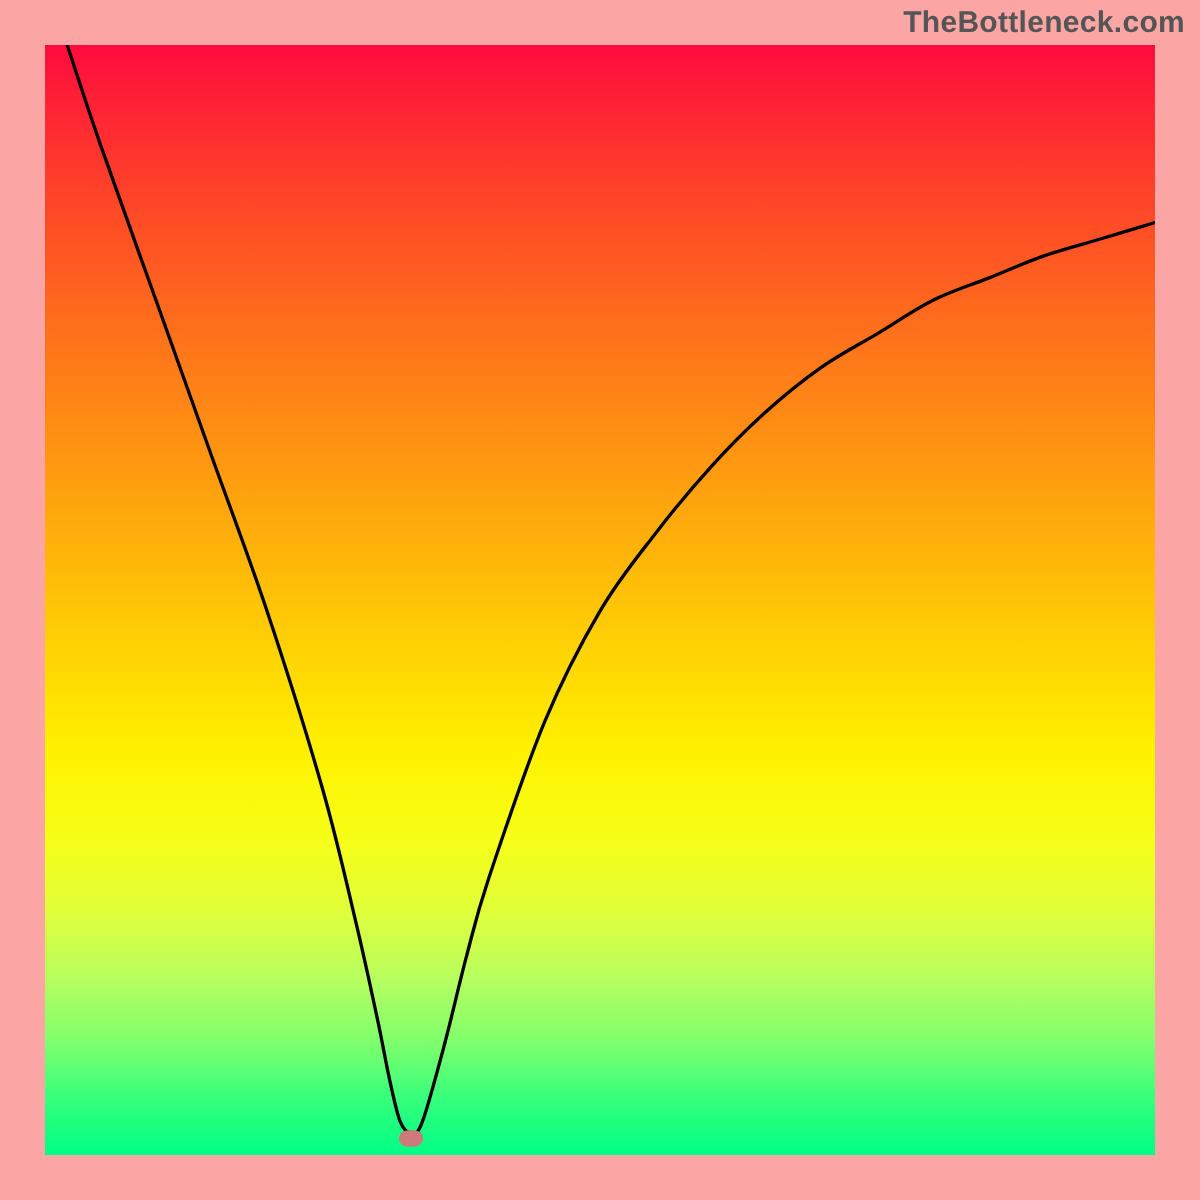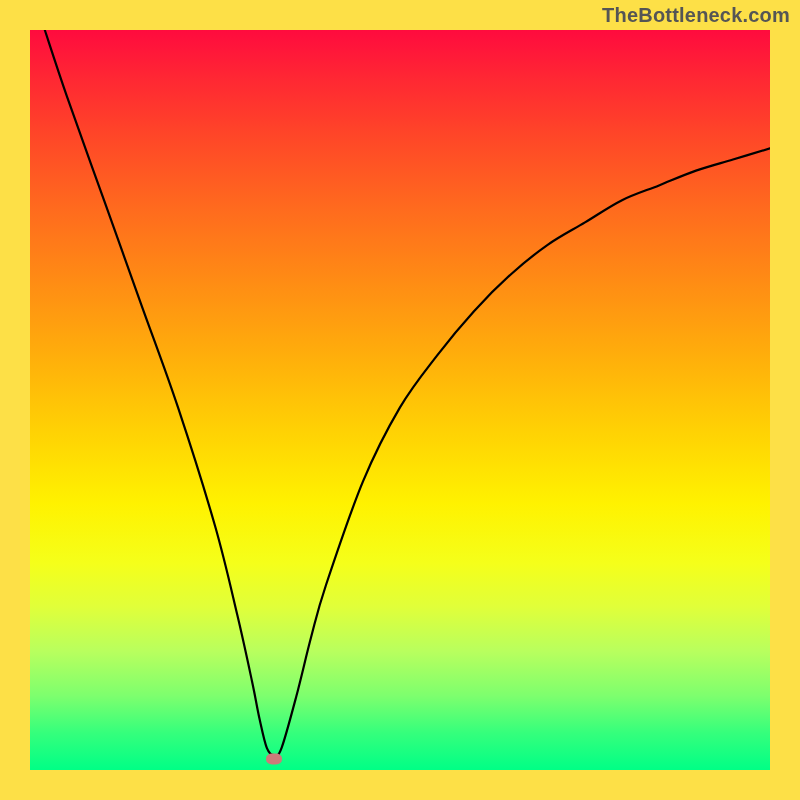--- a/index.html
+++ b/index.html
@@ -7,21 +7,21 @@
     width: 800px;
     height: 800px;
     overflow: hidden;
     background: #000;
     font-family: Arial, Helvetica, sans-serif;
   }
   .frame {
     position: relative;
     width: 800px;
     height: 800px;
-    background: #fde047;
+    background: #fca5a5;
   }
   .watermark {
     position: absolute;
     top: 4px;
     right: 10px;
     color: #555;
     font-size: 20px;
     font-weight: 600;
     letter-spacing: 0.2px;
     user-select: none;

